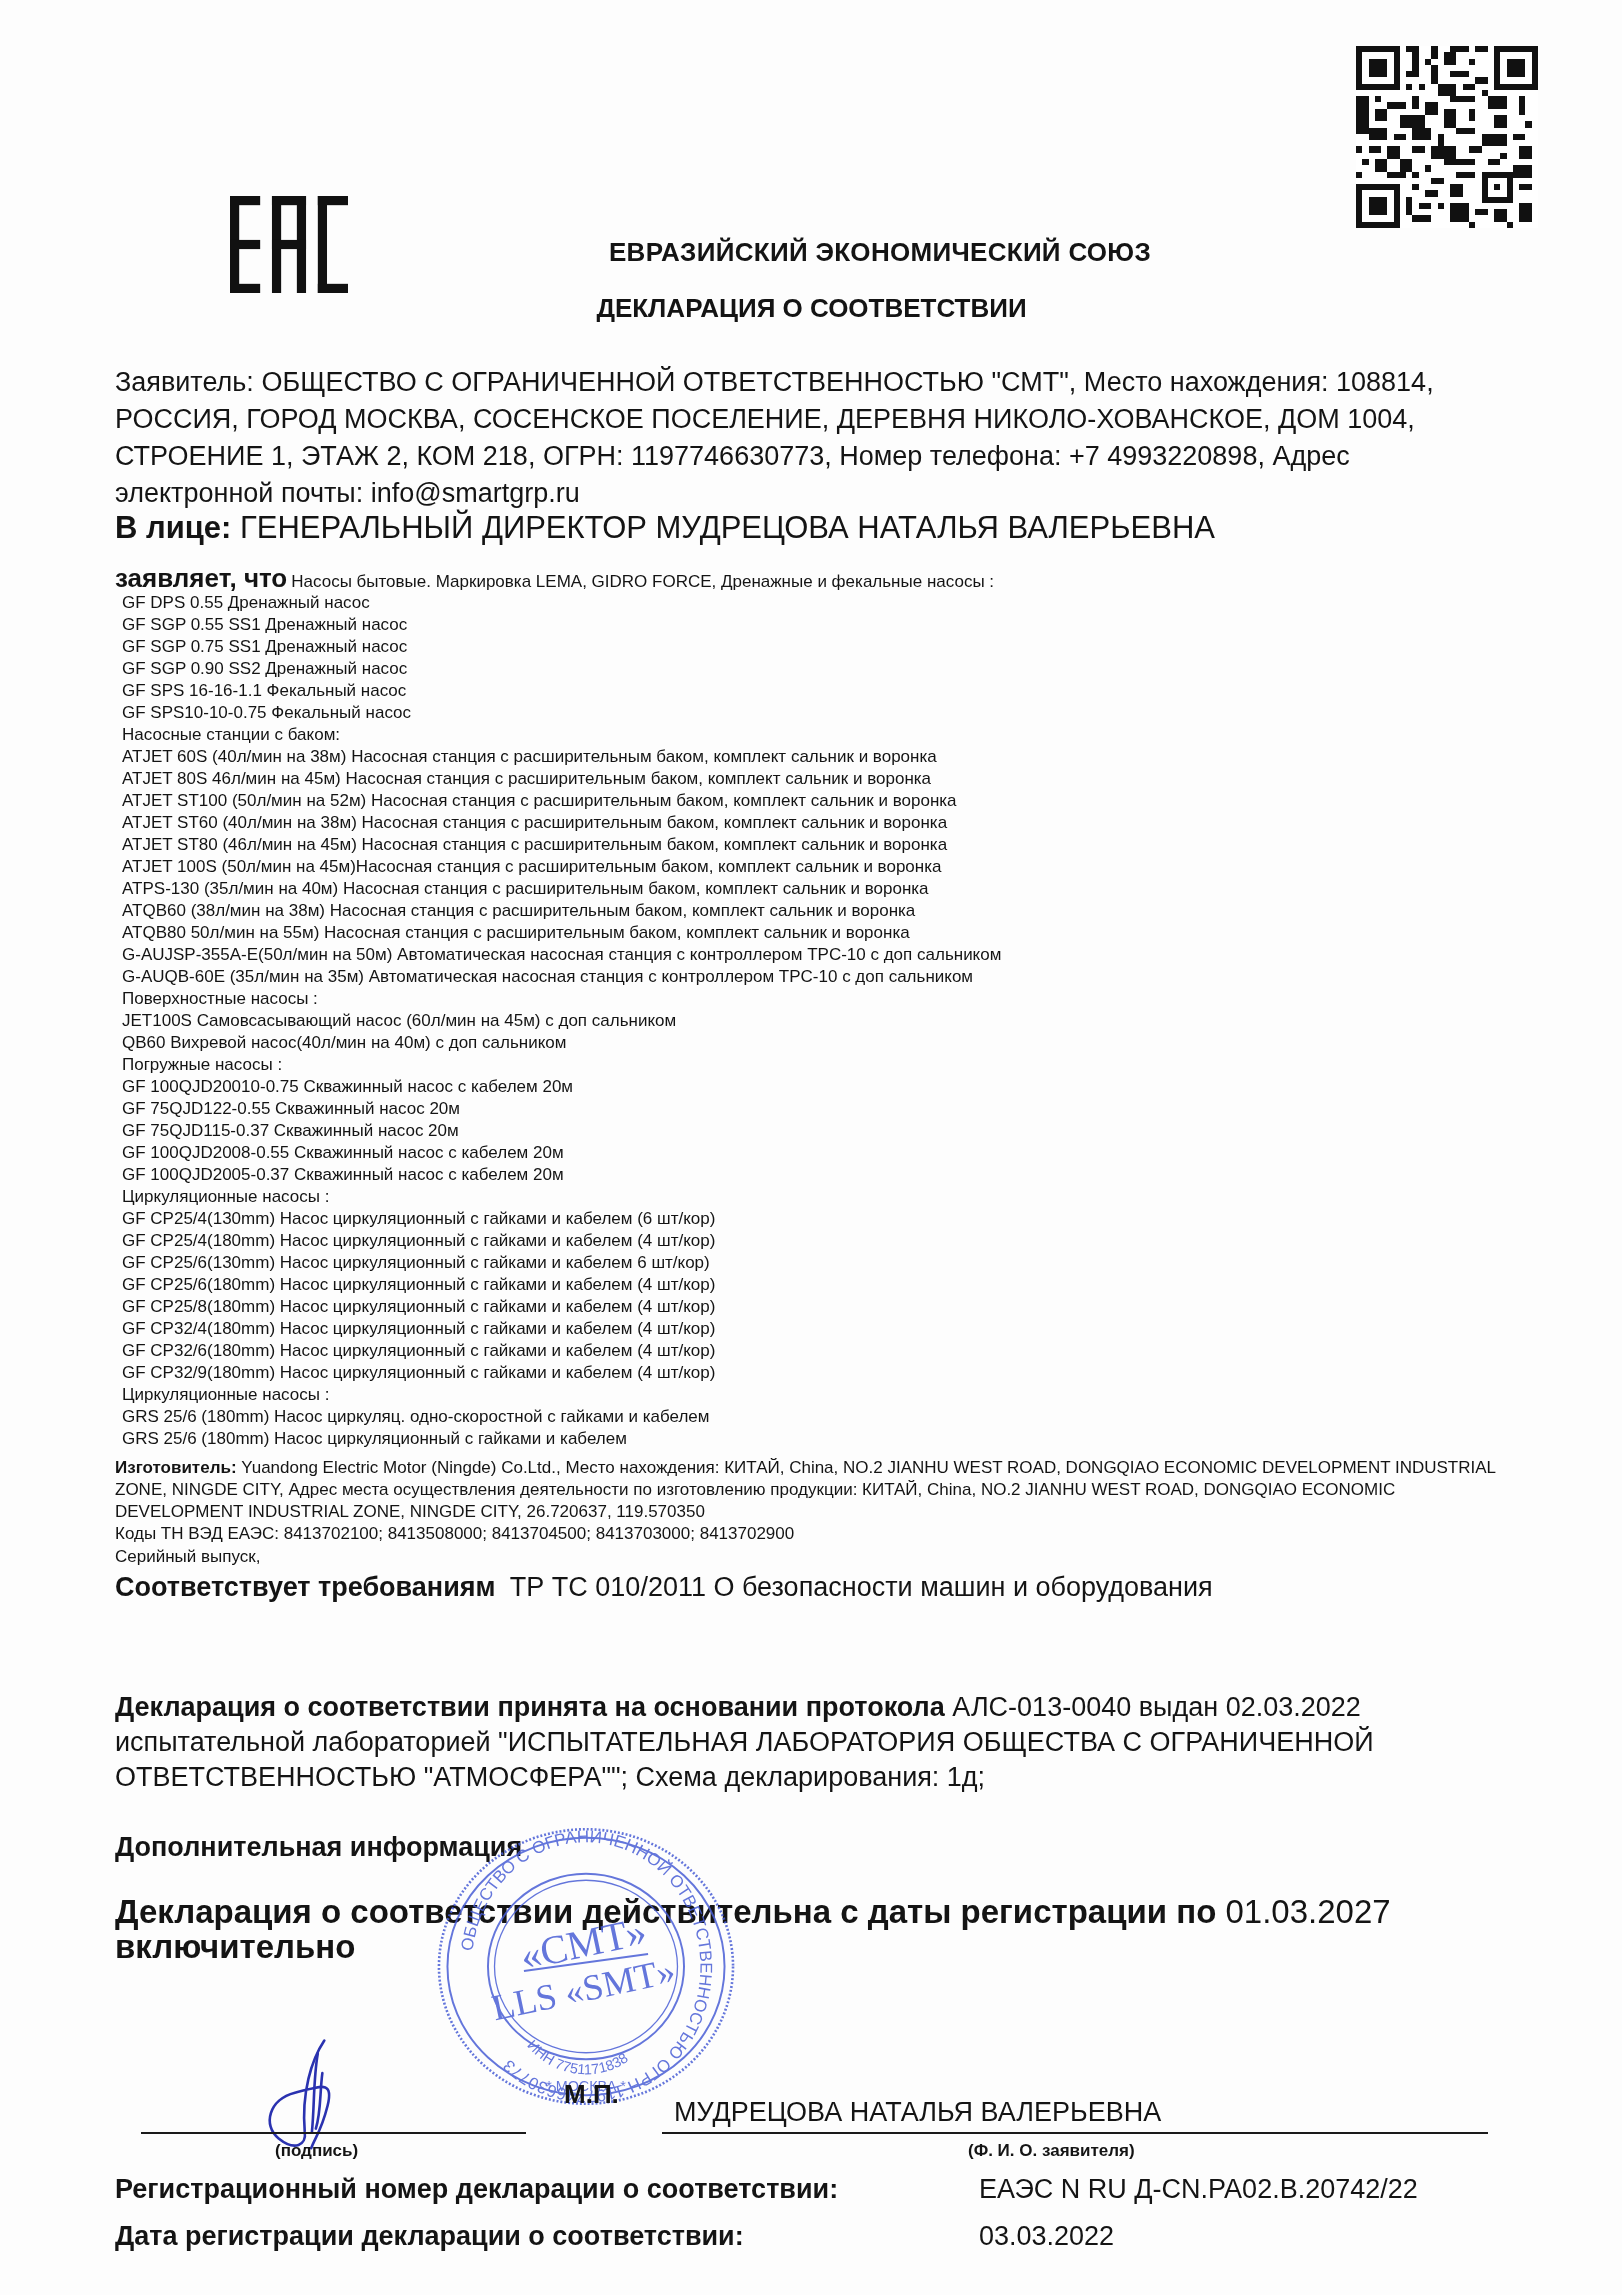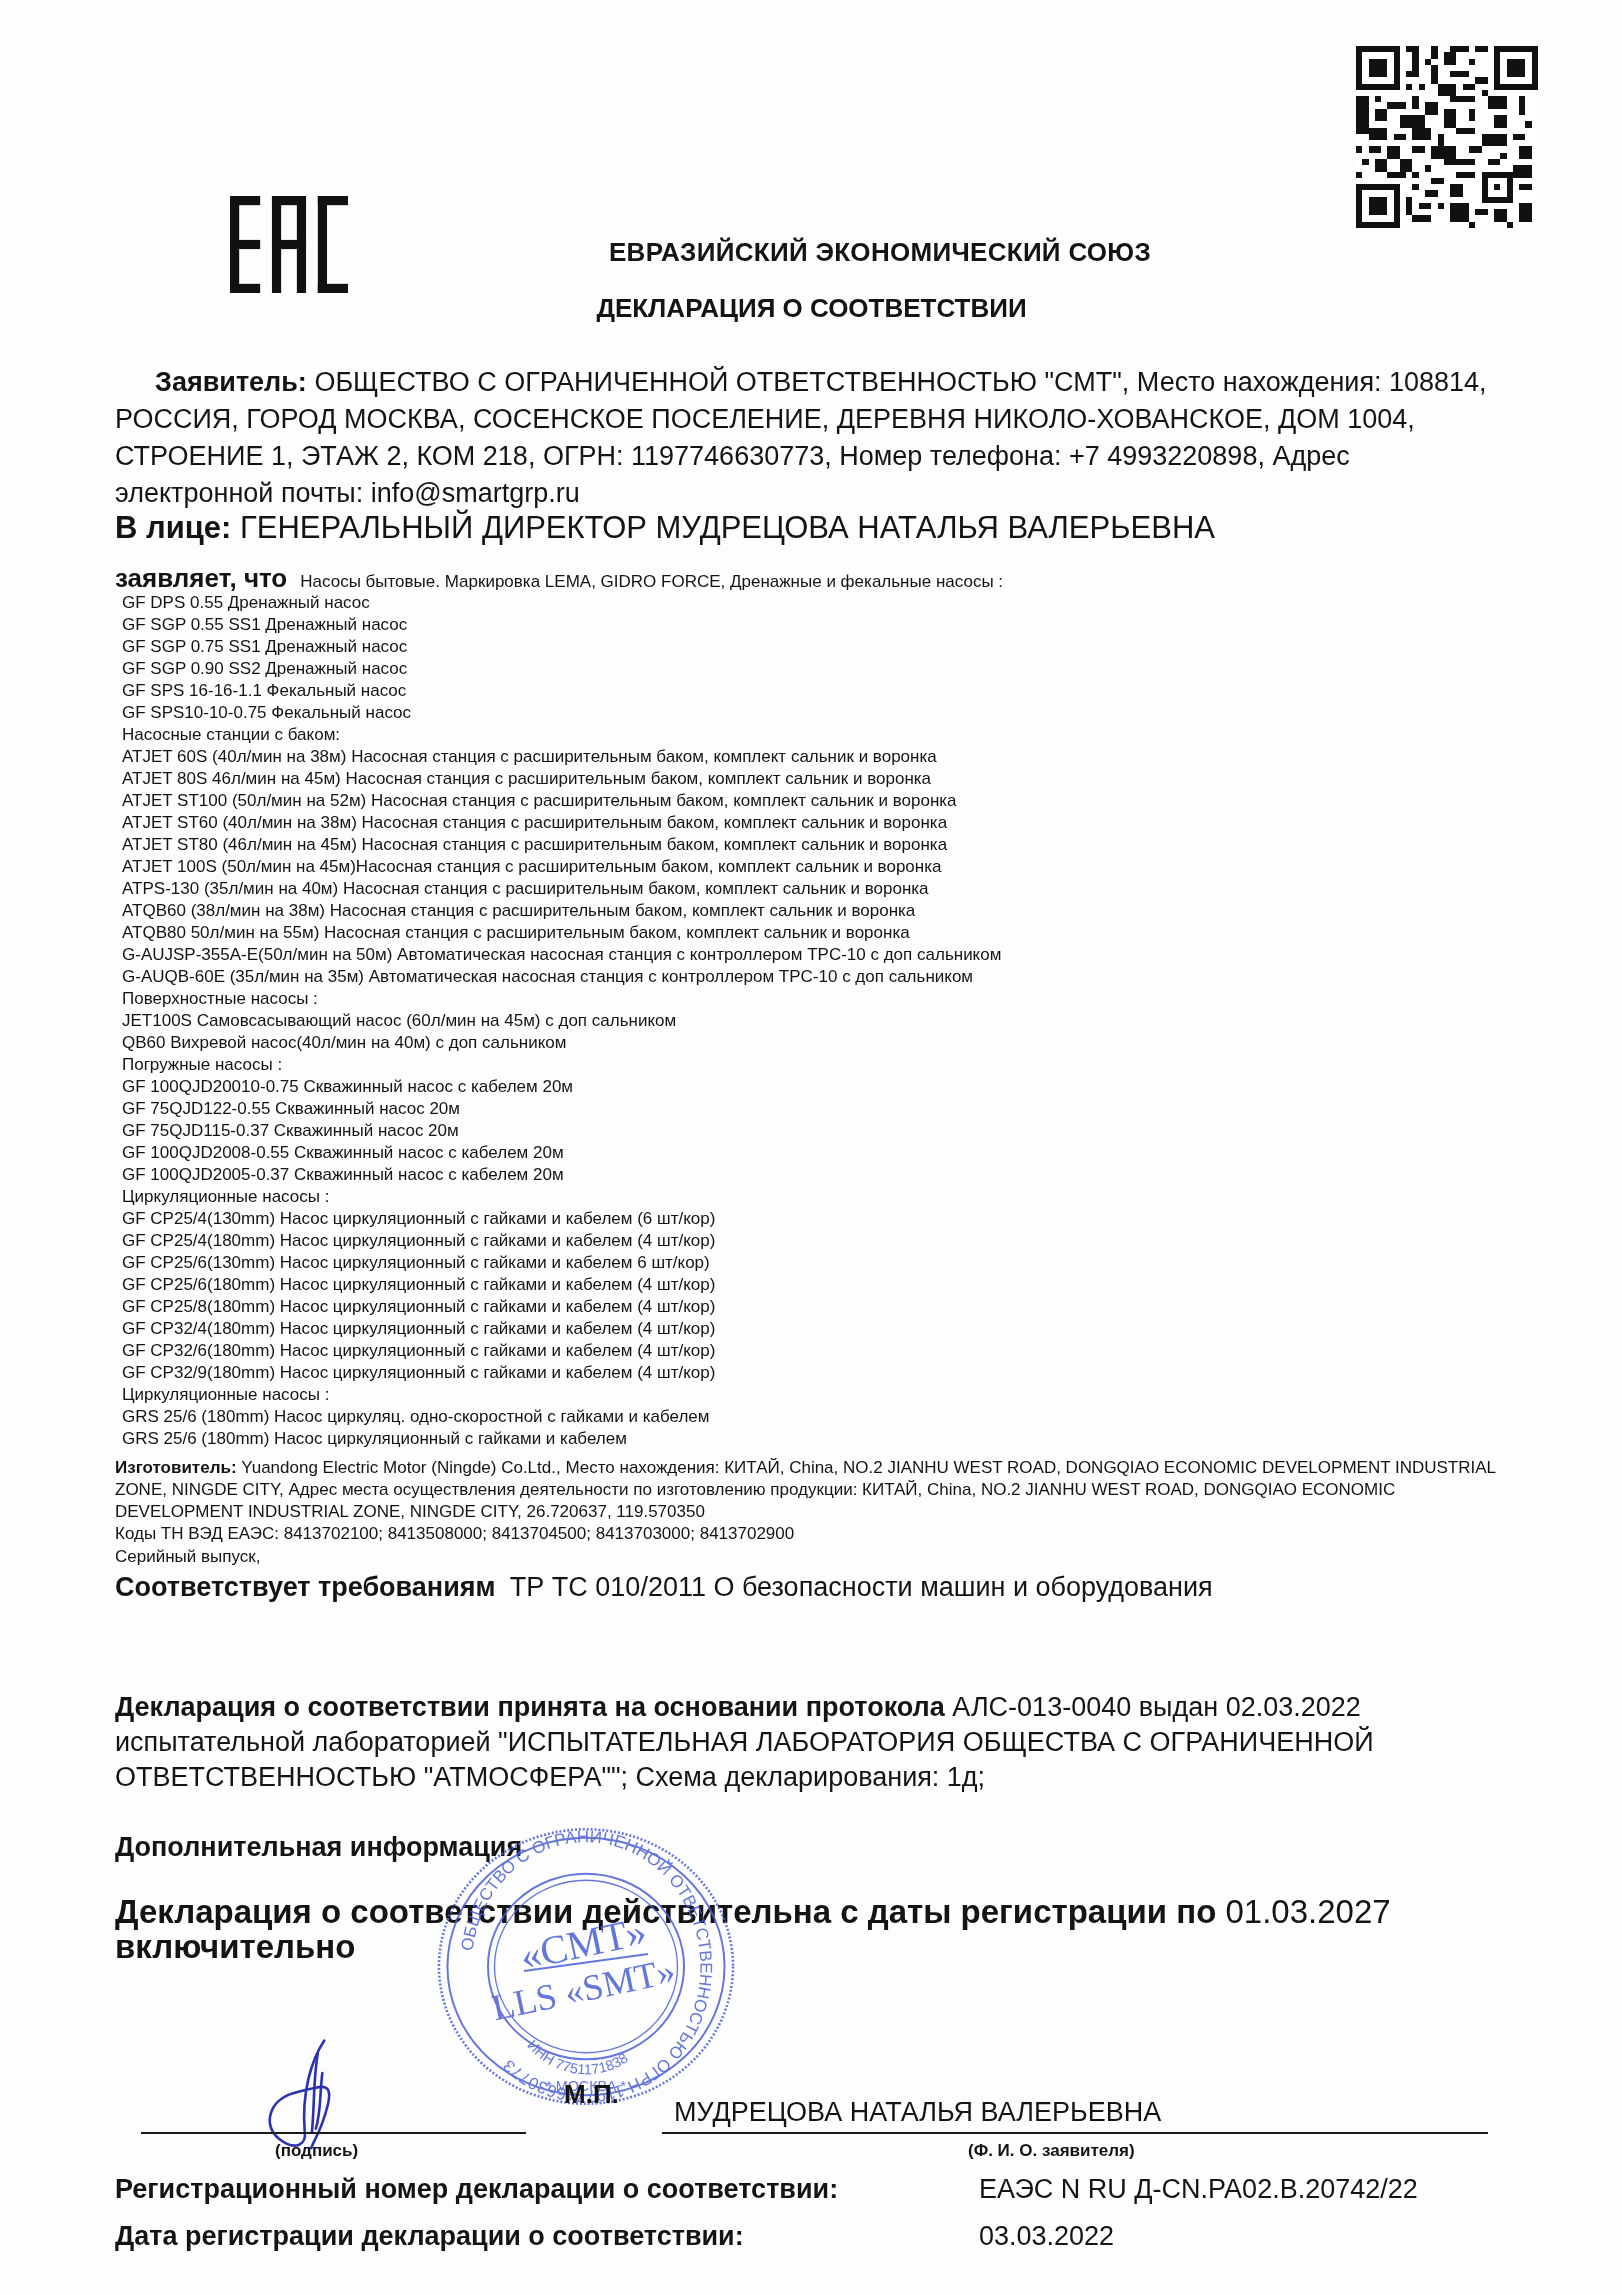--- a/index.html
+++ b/index.html
@@ -11,27 +11,27 @@
     .b { font-weight: bold; }
 
     
     #eac-logo { left: 230px; top: 196px; width: 118px; height: 97px; }
     #title-union { left: 0; width: 1623px; top: 237px; text-align: center; font-size: 26px; font-weight: bold; letter-spacing: 0.3px; padding-left: 137px; box-sizing: border-box; }
     #title-decl { left: 0; width: 1623px; top: 293px; text-align: center; font-size: 26px; font-weight: bold; box-sizing: border-box; }
     #qr { left: 1356px; top: 46px; width: 182px; height: 182px; }
 
     
     #applicant { left: 115px; top: 364px; width: 1400px; font-size: 27px; line-height: 37px; }
-    #applicant .lbl { font-weight: bold; margin-left: 40px; }
+    #applicant .lbl { font-weight: normal; }
     #rep { left: 115px; top: 509px; font-size: 31px; line-height: 37px; white-space: nowrap; }
 
     
     #declares { left: 115px; top: 563px; white-space: nowrap; }
     #declares .lbl { font-size: 26px; font-weight: bold; }
-    #declares .txt { font-size: 17px; margin-left: 13px; }
+    #declares .txt { font-size: 17px; margin-left: 4px; }
 
     #products { left: 115px; top: 592px; font-size: 17px; line-height: 22px; }
     #products div { white-space: nowrap; margin-left: 7px; }
 
     #manufacturer { left: 115px; top: 1457px; width: 1400px; font-size: 17px; line-height: 22px; }
     #manufacturer .lbl { font-weight: bold; }
     #codes { left: 115px; top: 1523px; font-size: 17px; line-height: 22px; white-space: nowrap; }
     #serial { left: 115px; top: 1546px; font-size: 17px; line-height: 22px; white-space: nowrap; }
 
     #conforms { left: 115px; top: 1572px; font-size: 27px; white-space: nowrap; }

